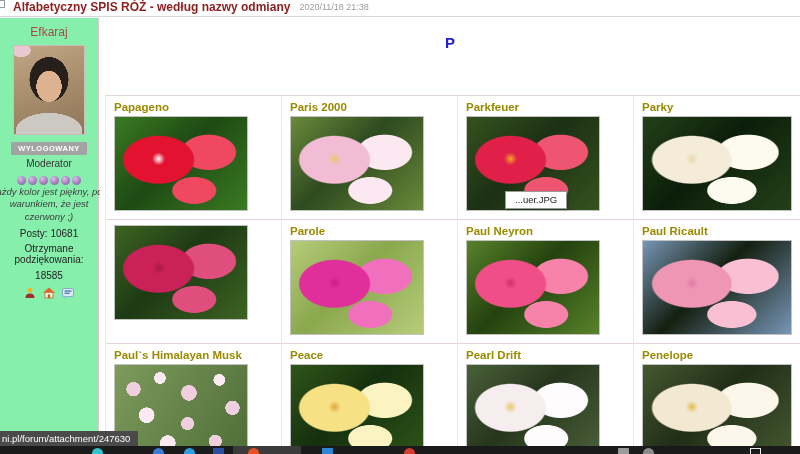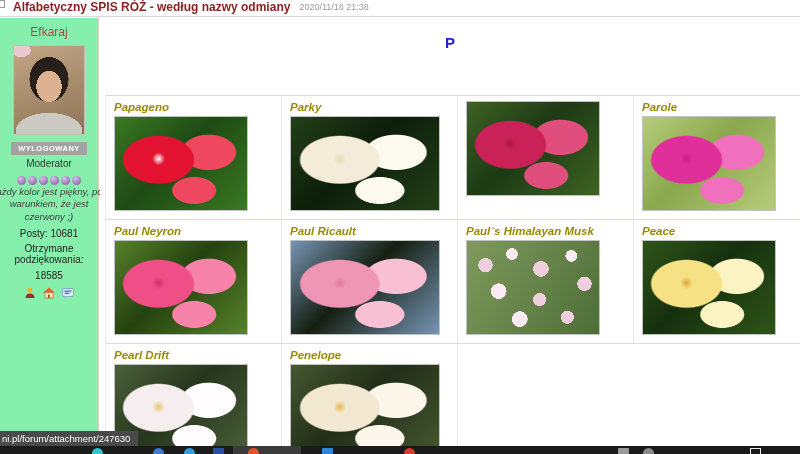--- a/index.html
+++ b/index.html
@@ -38,21 +38,21 @@
   .profile-icons { margin-top:6px; display:flex; justify-content:center; gap:7px; }
   .profile-icons svg { width:12px; height:12px; cursor:pointer; }
 
   
   .content { position:absolute; left:100px; top:18px; width:700px; height:436px; overflow:hidden; background:#fff; }
   .letter { color:#2121cf; font-weight:bold; font-size:15px; text-align:center; margin-top:16px; }
   .grid { position:absolute; left:5px; top:77px; width:704px;
     display:grid; grid-template-columns:repeat(4,176px);
     border-top:1px solid #e2d6d6; border-left:1px solid #ececec; }
   .cell { width:176px; height:124px; padding:5px 0 16px 8px; position:relative;
-    border-right:1px solid #eaeaea; border-bottom:1px solid #e6d7d7;font-style:italic; }
+    border-right:1px solid #eaeaea; border-bottom:1px solid #e6d7d7; }
   .rose-name { color:#9a8a00; font-weight:bold; font-size:11.5px; margin-bottom:3px; cursor:pointer; white-space:nowrap; }
   .photo { width:134px; height:95px; border:1px solid #c2c2c2; cursor:pointer; }
   .photo.wide { width:150px; }
   .photo.bloom { background:
       radial-gradient(circle 9px at 33% 45%, var(--acc), rgba(0,0,0,0) 72%),
       radial-gradient(ellipse 46% 44% at 33% 46%, var(--p1) 0 57%, rgba(0,0,0,0) 60%),
       radial-gradient(ellipse 36% 33% at 71% 38%, var(--p2) 0 56%, rgba(0,0,0,0) 59%),
       radial-gradient(ellipse 30% 26% at 60% 79%, var(--p2) 0 54%, rgba(0,0,0,0) 57%),
       linear-gradient(135deg, var(--bg2), var(--bg1) 45%, var(--bg2)); }
   .photo.cluster { background:
@@ -120,20 +120,29 @@
   </div>
 
   <div class="content">
     <div class="letter">P</div>
     <div class="grid">
         <div class="cell">
           <div class="rose-name">Papageno</div>
           <div class="photo bloom" style="--bg1: #1e4a14; --bg2: #3a7a22; --p1: #e31230; --p2: #ef4860; --acc: #ffffff;"></div>
         </div>
         <div class="cell">
+          <div class="rose-name">Paris 2000</div>
+          <div class="photo bloom" style="--bg1: #2e4a20; --bg2: #6a8a3a; --p1: #f2bcd4; --p2: #fbe8f0; --acc: #e8c86a;"></div>
+        </div>
+        <div class="cell">
+          <div class="rose-name">Parkfeuer</div>
+          <div class="photo bloom" style="--bg1: #1c3014; --bg2: #35521e; --p1: #e02048; --p2: #ee5570; --acc: #f5a623;"></div>
+          <div class="img-tooltip">...uer.JPG</div>
+        </div>
+        <div class="cell">
           <div class="rose-name">Parky</div>
           <div class="photo bloom wide" style="--bg1: #0c1e0a; --bg2: #234018; --p1: #f4ecd8; --p2: #fdfaf0; --acc: #e9d9ae;"></div>
         </div>
         <div class="cell">
           <div class="photo bloom" style="--bg1: #1d3a14; --bg2: #3d6322; --p1: #c92158; --p2: #e04e7e; --acc: #a81848;"></div>
         </div>
         <div class="cell">
           <div class="rose-name">Parole</div>
           <div class="photo bloom" style="--bg1: #8aa84e; --bg2: #b7cc7a; --p1: #e02f9b; --p2: #f070bd; --acc: #c91d86;"></div>
         </div>

